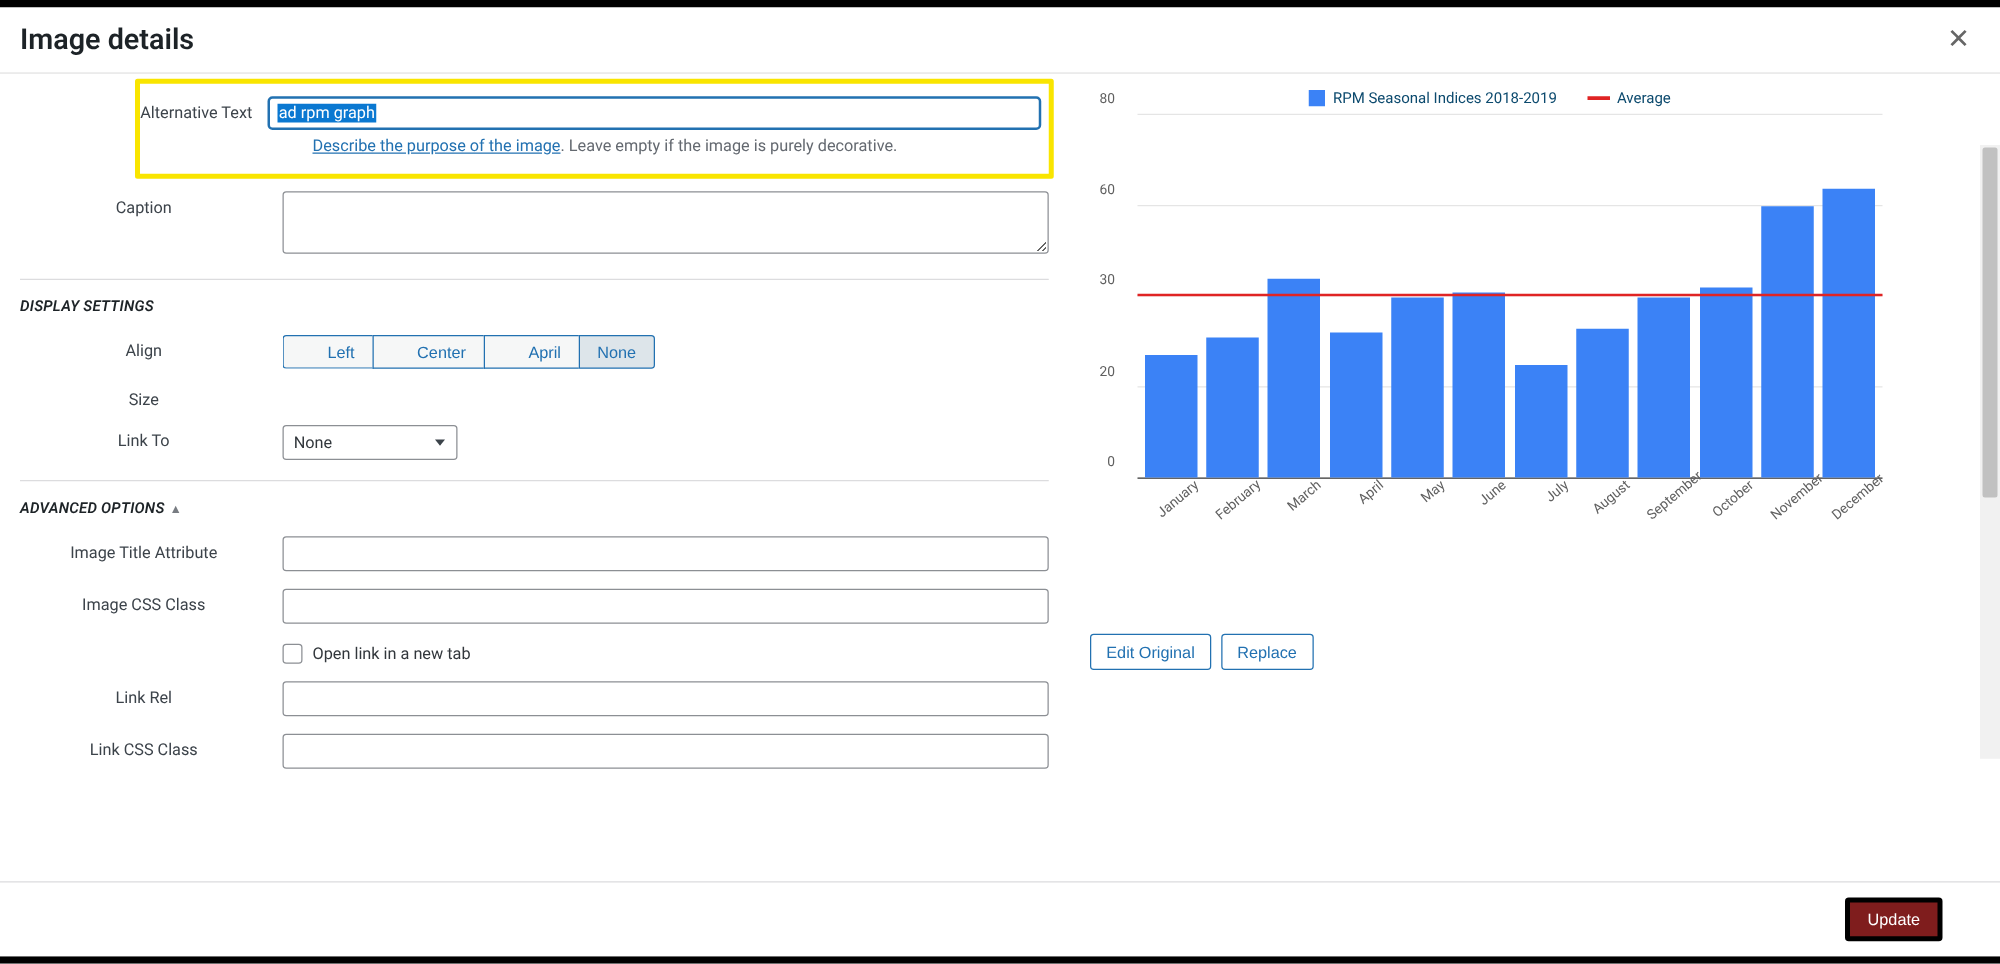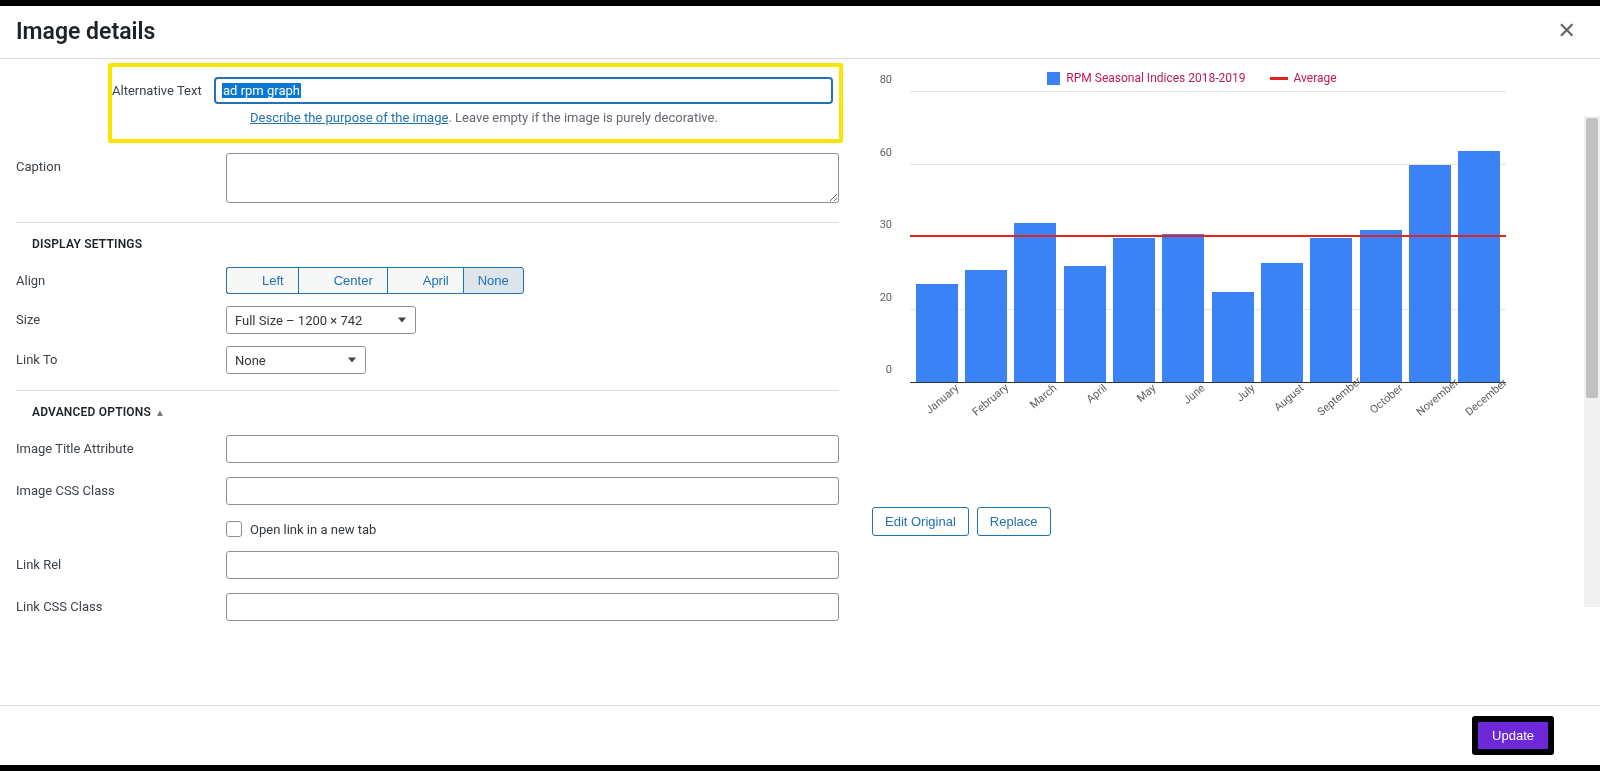--- a/index.html
+++ b/index.html
@@ -72,21 +72,21 @@
       border-radius: 2px;
     }
     .field-row {
       display: flex;
       align-items: flex-start;
       margin-bottom: 12px;
       padding: 0 16px;
     }
     .field-label {
       width: 210px;
-      text-align: left;
+      text-align: center;
       padding-right: 12px;
       padding-top: 6px;
       color: #3c434a;
       font-size: 13px;
     }
     .field-control { flex: 1; }
     .highlight-box {
       border: 4px solid #f9e500;
       padding: 10px 0 10px 0;
       margin: 4px 12px 10px 108px;
@@ -122,22 +122,23 @@
       padding: 6px;
       font-size: 13px;
       font-family: inherit;
       resize: vertical;
     }
     .section-divider { border-top: 1px solid #dcdcde; margin: 16px 16px 14px 16px; }
     .section-title {
       font-size: 12px;
       font-weight: 600;
       color: #1d2327;
-      padding: 0 16px 12px 32px;
+      padding: 0 16px 12px 16px;
       letter-spacing: 0.2px;
+      font-style: italic;
     }
     .section-title.collapsible::after {
       content: "▲";
       font-size: 10px;
       margin-left: 4px;
       color: #787c82;
     }
     .btn-group { display: inline-flex; }
     .btn-group button {
       border: 1px solid #2271b1;
@@ -193,21 +194,21 @@
       background: #fff;
     }
     
     .chart-container { width: 640px; height: 400px; position: relative; }
     .legend {
       display: flex;
       justify-content: center;
       gap: 24px;
       align-items: center;
       font-size: 12px;
-      color: #be185d;
+      color: #0c4a6e;
       margin-bottom: 8px;
     }
     .legend-item { display: flex; align-items: center; gap: 6px; }
     .legend-swatch-bar { width: 13px; height: 13px; background: #3b82f6; }
     .legend-swatch-line { width: 18px; height: 3px; background: #e02424; }
     .chart-area {
       position: relative;
       height: 290px;
       margin-left: 38px;
       margin-right: 6px;
@@ -292,23 +293,23 @@
       height: 60px;
       border-top: 1px solid #dcdcde;
       display: flex;
       justify-content: flex-end;
       align-items: center;
       padding-right: 46px;
       background: #fff;
       z-index: 5;
     }
     .primary-btn {
-      background: #6d28d9;
+      background: #7f1d1d;
       color: #fff;
-      border: 6px solid #000000;
+      border: 4px solid #000000;
       padding: 6px 14px;
       font-size: 13px;
       border-radius: 3px;
       cursor: pointer;
     }
     .section-fields { padding-top: 4px; }
     .adv-fields .field-row { margin-bottom: 14px; }
   </style>
 </head>
 <body>
@@ -358,25 +359,20 @@
             <button>Left</button>
             <button>Center</button>
             <button>April</button>
             <button class="active">None</button>
           </div>
         </div>
       </div>
 
       <div class="field-row">
         <div class="field-label">Size</div>
-        <div class="field-control">
-          <div class="select" style="width: 190px;">
-            <span>Full Size – 1200 × 742</span>
-          </div>
-        </div>
       </div>
 
       <div class="field-row">
         <div class="field-label">Link To</div>
         <div class="field-control">
           <div class="select" style="width: 140px;">
             <span>None</span>
           </div>
         </div>
       </div>

